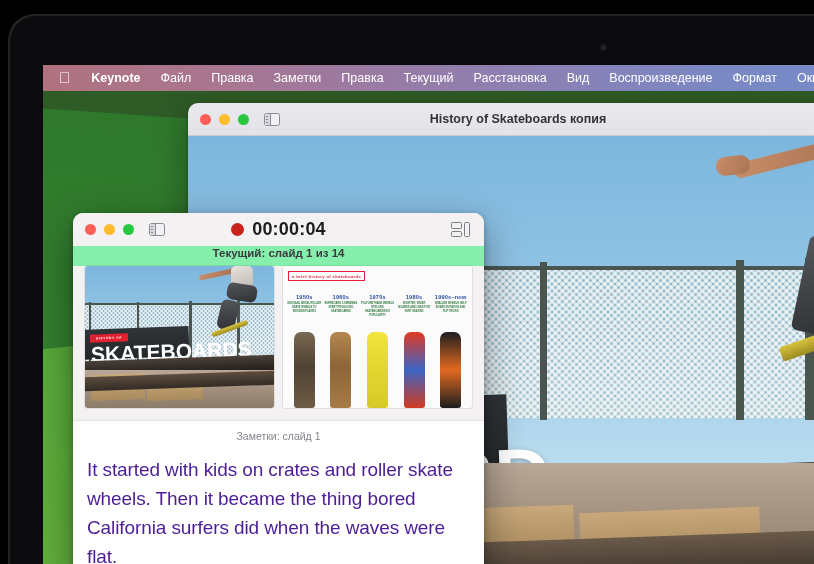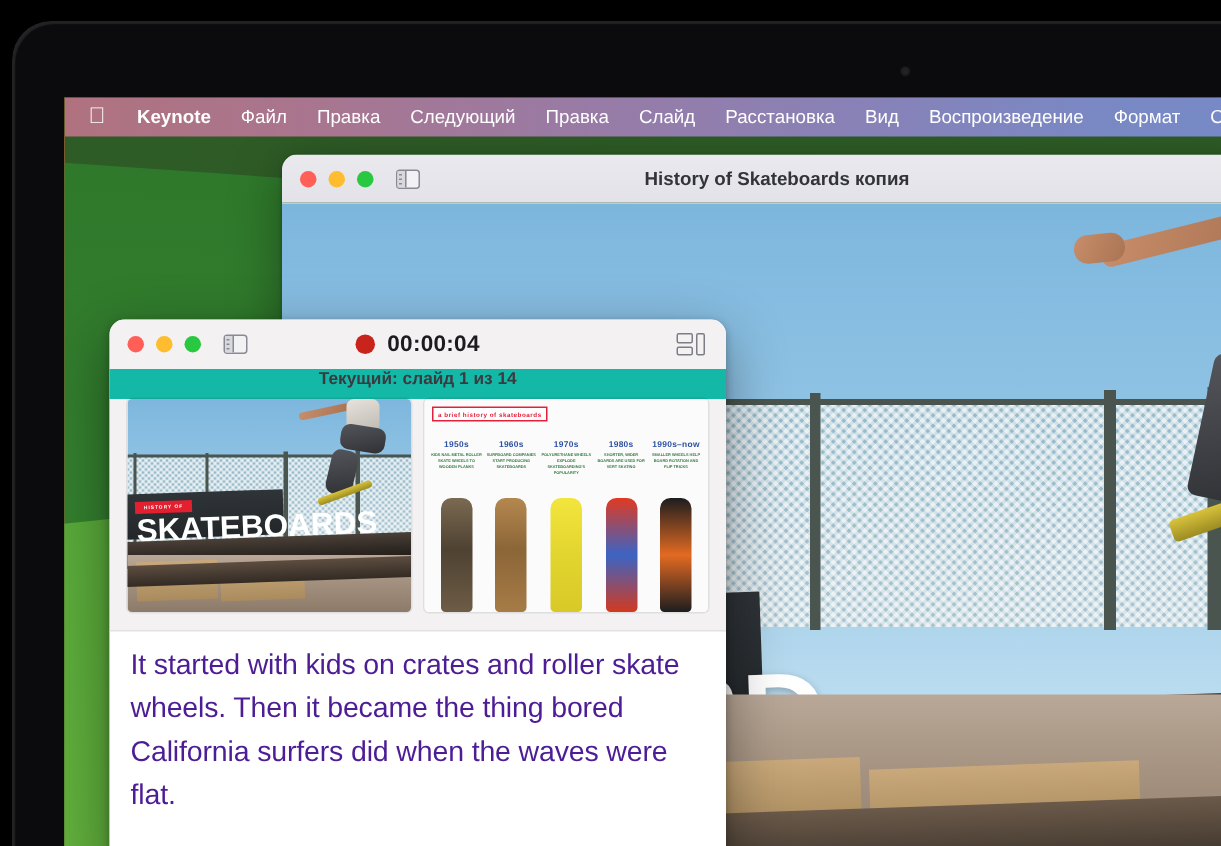--- a/index.html
+++ b/index.html
@@ -191,32 +191,32 @@
     height: 33px;
     background: #f4f1f2;
     display: flex; align-items: center;
   }
   .timer-wrap {
     position: absolute; left: 0; right: 0;
     display: flex; align-items: center; justify-content: center;
     gap: 8px;
   }
   .rec-dot { width: 13px; height: 13px; border-radius: 50%; background: #c9241c; }
-  .timer-text { font-size: 15px; font-weight: bold; color: #1c1c1e; letter-spacing: .2px; }
+  .timer-text { font-size: 18px; font-weight: bold; color: #1c1c1e; letter-spacing: .2px; }
   .layout-icon {
     position: absolute; right: 14px;
     width: 19px; height: 15px;
   }
   .li-a { position: absolute; left: 0; top: 0; width: 11px; height: 6.5px; border: 1.4px solid #7d7d86; border-radius: 1.5px; }
   .li-b { position: absolute; left: 0; bottom: 0; width: 11px; height: 6.5px; border: 1.4px solid #7d7d86; border-radius: 1.5px; }
   .li-c { position: absolute; right: 0; top: 0; width: 6px; height: 15px; border: 1.4px solid #7d7d86; border-radius: 1.5px; }
 
   .pres-labels {
     display: flex;
-    background: #14b8a6;
+    background: #86efac;
     padding: 1px 10px 7px;
   }
   .pres-label {
     flex: 1; text-align: center;
     font-size: 11.5px; font-weight: bold; color: #3a3a40;
   }
   .pres-slides {
     display: flex; gap: 9px;
     padding: 0 12px 12px;
     background: #f4f1f2;
@@ -429,32 +429,33 @@
                 </div>
               <div class="tl-bslot">
                   <div class="tl-board b5"></div>
                 </div>
             </div>
           </div>
         </div>
 
         <div class="notes-wrap">
           <div class="notes-divider"></div>
+          <div class="notes-label">Заметки: слайд 1</div>
           <div class="notes-text">It started with kids on crates and roller skate wheels. Then it became the thing bored California surfers did when the waves were flat.</div>
         </div>
       </div>
 
       <div class="menubar">
         <div class="apple-logo"></div>
         <div class="mb-item bold">Keynote</div>
         <div class="mb-item">Файл</div>
         <div class="mb-item">Правка</div>
-        <div class="mb-item">Следующий</div>
+        <div class="mb-item">Заметки</div>
         <div class="mb-item">Правка</div>
-        <div class="mb-item">Слайд</div>
+        <div class="mb-item">Текущий</div>
         <div class="mb-item">Расстановка</div>
         <div class="mb-item">Вид</div>
         <div class="mb-item">Воспроизведение</div>
         <div class="mb-item">Формат</div>
         <div class="mb-item">Окно</div>
 
       </div>
 
     </div>
 

